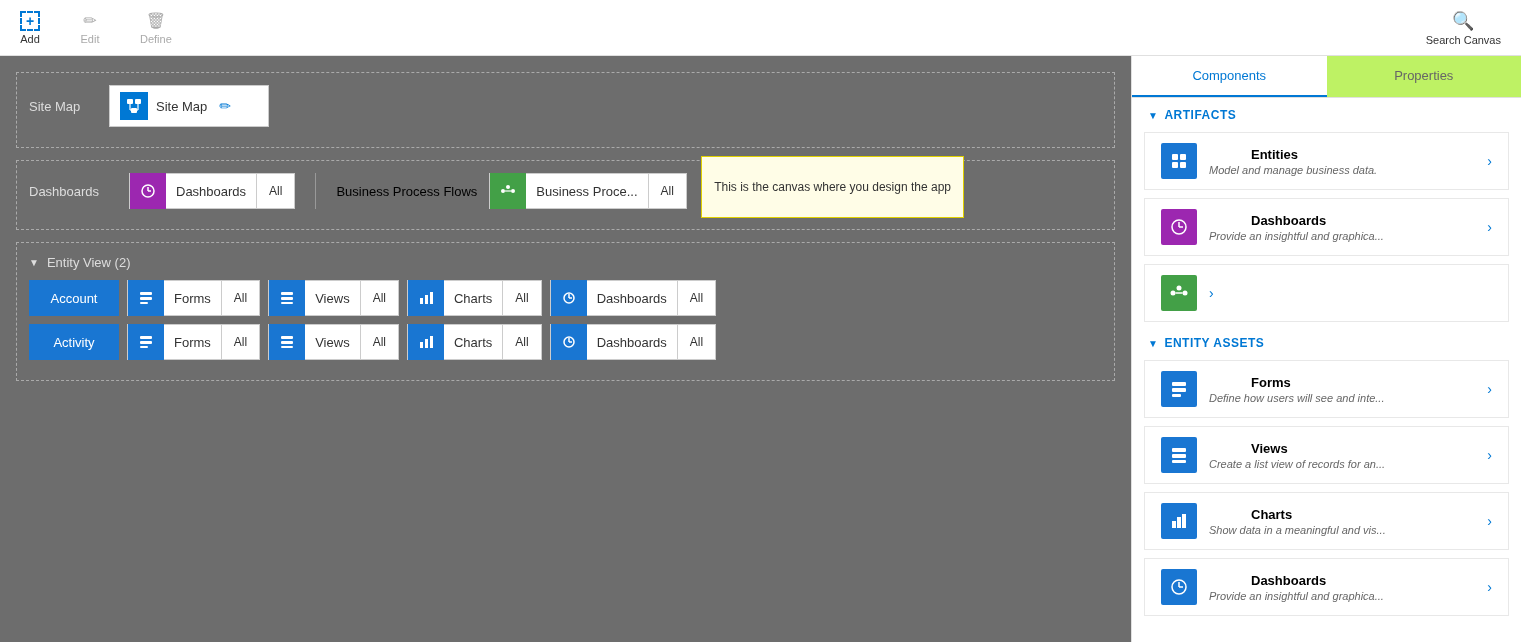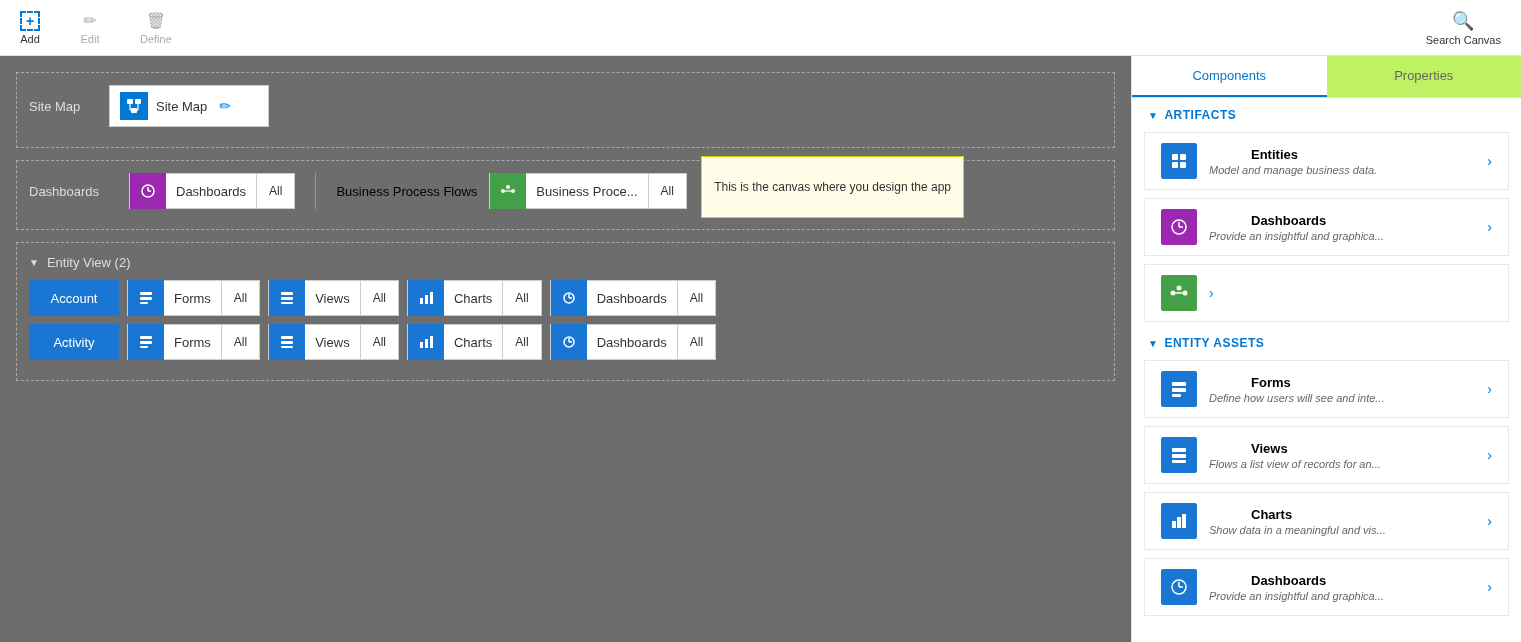--- a/index.html
+++ b/index.html
@@ -585,21 +585,21 @@
     <div class="component-item">
       <div class="comp-icon blue">
         <svg width="18" height="18" viewBox="0 0 18 18" fill="white">
             <rect x="2" y="2" width="14" height="4" rx="1"></rect>
             <rect x="2" y="8" width="14" height="4" rx="1"></rect>
             <rect x="2" y="14" width="14" height="3" rx="1"></rect>
           </svg>
       </div>
       <div class="comp-text">
         <div class="comp-name">Views</div>
-        <div class="comp-desc">Flows a list view of records for an...</div>
+        <div class="comp-desc">Create a list view of records for an...</div>
       </div>
       <span class="comp-arrow">›</span>
     </div>
 
     <div class="component-item">
       <div class="comp-icon blue-chart">
         <svg width="18" height="18" viewBox="0 0 18 18" fill="white">
             <rect x="2" y="9" width="4" height="7"></rect>
             <rect x="7" y="5" width="4" height="11"></rect>
             <rect x="12" y="2" width="4" height="14"></rect>

